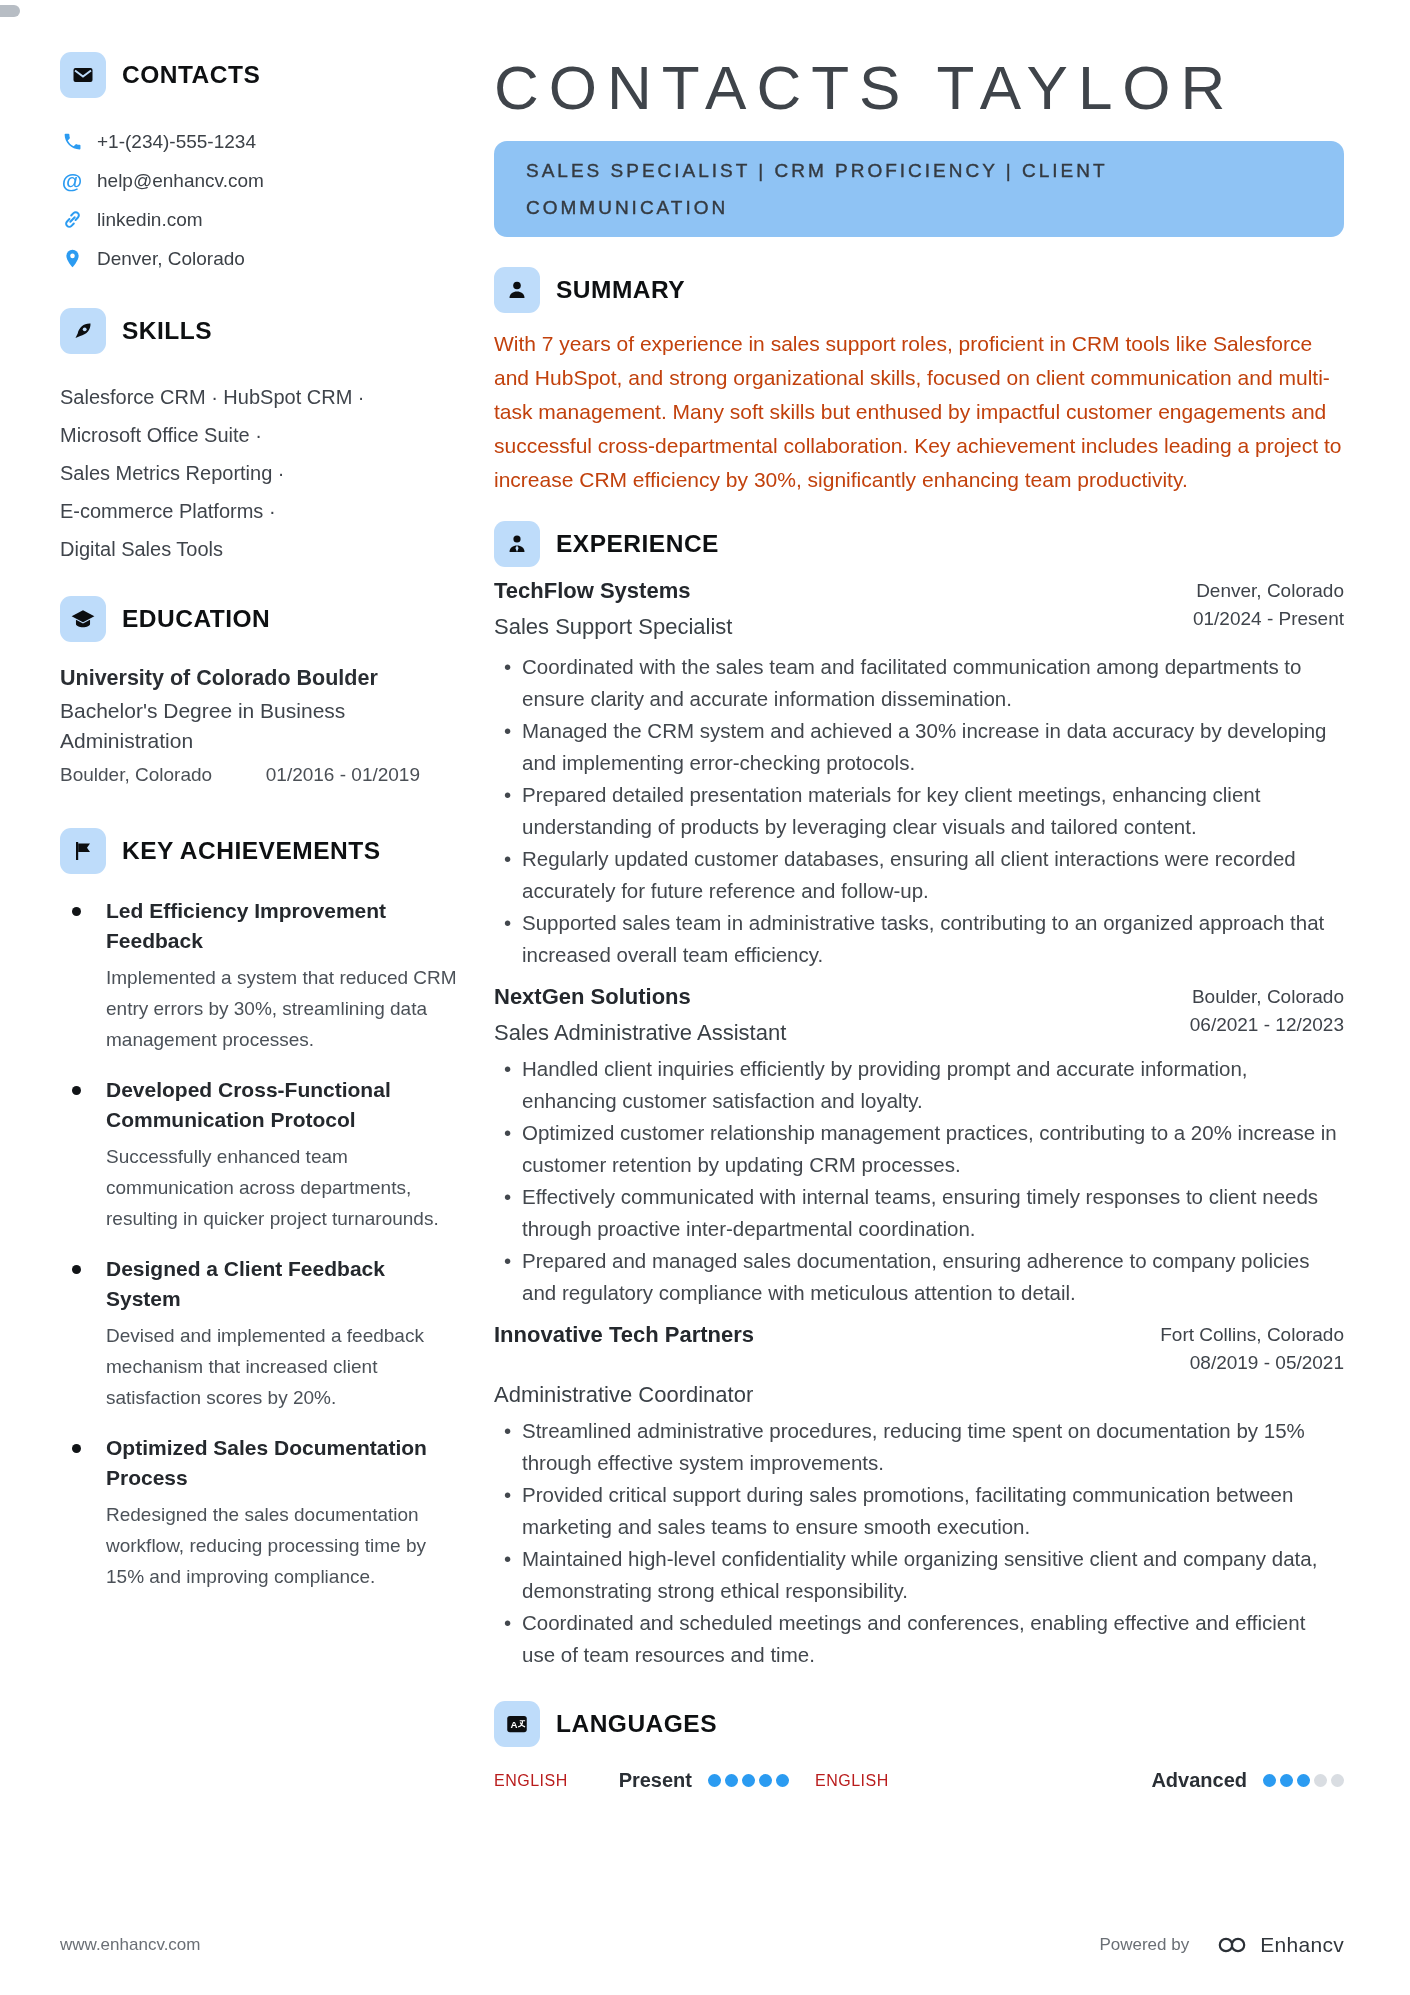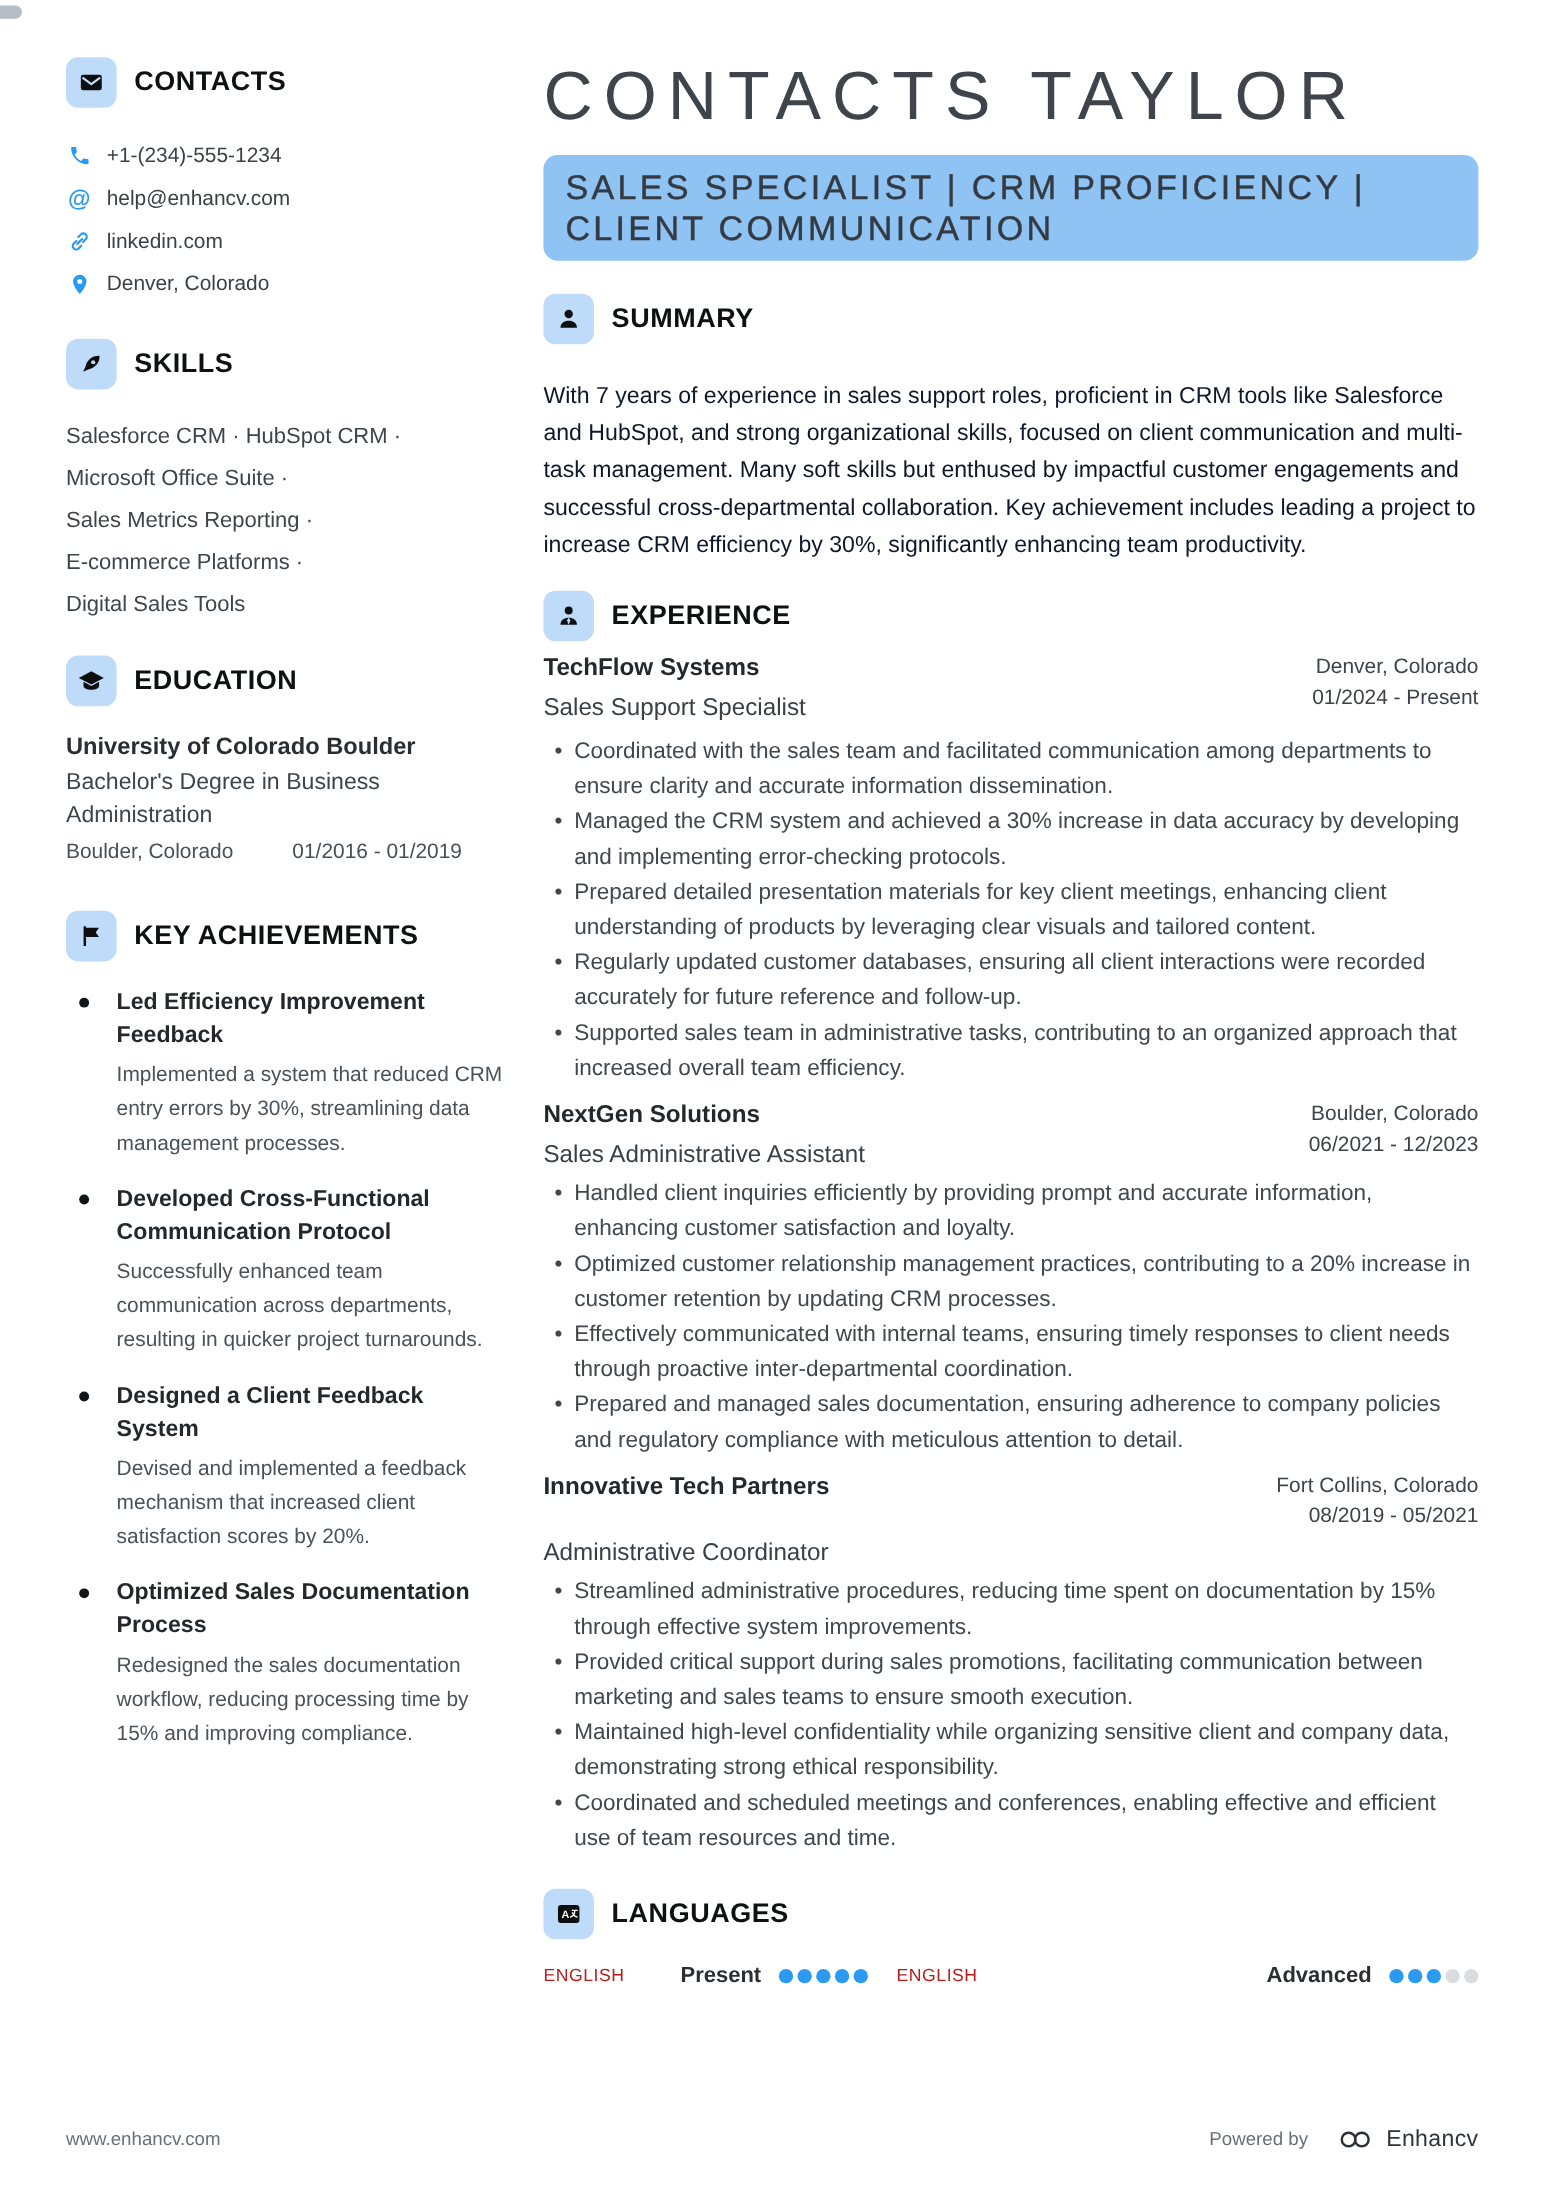--- a/index.html
+++ b/index.html
@@ -33,24 +33,24 @@
   .ka-head{margin-top:42px;}
   .ka-list{margin-top:22px;}
   .ka-item{position:relative;padding-left:46px;margin-bottom:20px;}
   .ka-item::before{content:"";position:absolute;left:12px;top:11px;width:9px;height:9px;border-radius:50%;background:#111417;}
   .ka-title{font-size:21px;font-weight:700;color:#24282d;line-height:30px;}
   .ka-body{margin-top:6px;font-size:19px;line-height:31px;color:#4b5158;}
 
   
   .rightcol{position:absolute;left:494px;top:44px;width:850px;}
   .name{margin:8px 0 0 0;font-size:62px;font-weight:400;letter-spacing:10px;color:#3f444a;line-height:71px;white-space:nowrap;}
-  .tagline{margin-top:18px;background:var(--band,#8fc3f4);border-radius:13px;padding:11px 20px;
-    font-size:31px;letter-spacing:3px;line-height:37px;color:#343a41;-webkit-text-stroke:.4px #343a41;}
+  .tagline{margin-top:18px;background:var(--band,#8fc3f4);border-radius:13px;padding:11px 32px;
+    font-size:19px;letter-spacing:3px;line-height:37px;color:#343a41;-webkit-text-stroke:.4px #343a41;}
   .summary-head{margin-top:30px;}
-  .summary-body{margin-top:30px;font-size:21px;line-height:34px;color:#0f172a;}
+  .summary-body{margin-top:14px;font-size:21px;line-height:34px;color:#c2410c;}
 
   .exp-head{margin-top:24px;}
   .job{margin-top:10px;}
   .job + .job{margin-top:12px;}
   .job-top{display:flex;justify-content:space-between;}
   .company{font-size:22px;font-weight:700;color:#24282d;line-height:28px;}
   .role{font-size:22px;color:#3a4046;line-height:28px;margin-top:8px;}
   .role-gap{margin-top:32px;}
   .job-meta{flex:0 0 185px;text-align:right;font-size:19px;line-height:28px;color:#3e434a;}
   .job ul{margin:6px 0 0 0;padding:0 0 0 8px;list-style:none;}

